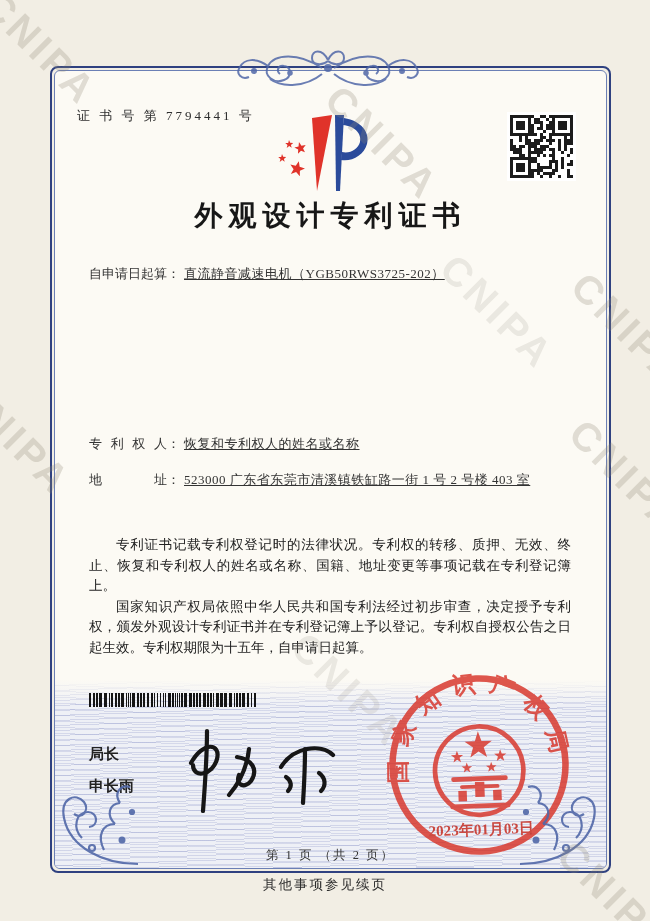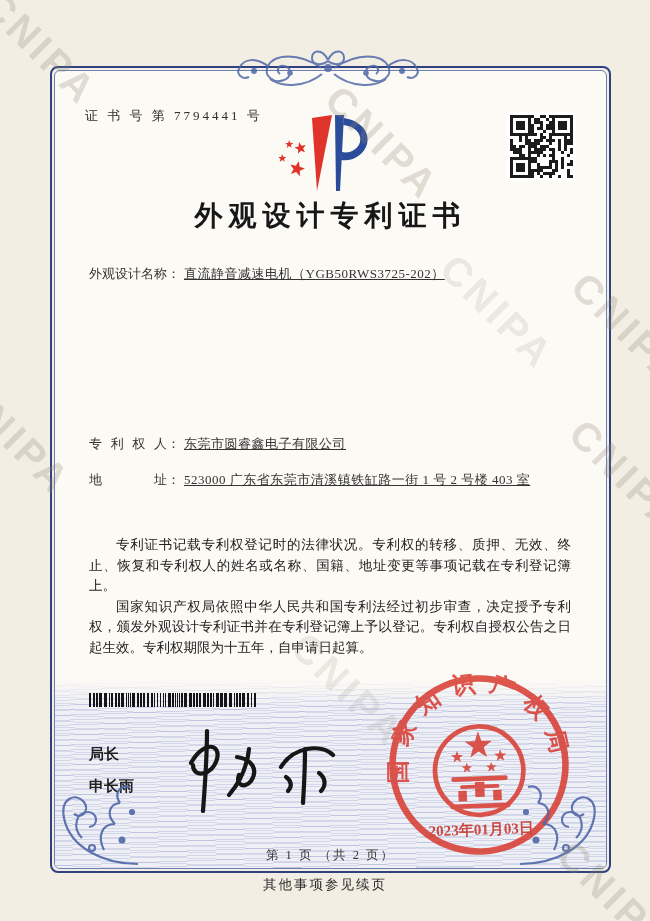--- a/index.html
+++ b/index.html
@@ -31,21 +31,21 @@
   .wave-band{
     position:absolute;left:0;right:0;bottom:0;height:188px;z-index:1;
     background:
       linear-gradient(#fcfaf4, rgba(252,250,244,0) 26px),
       repeating-linear-gradient(178deg, rgba(122,132,192,0.25) 0 1px, rgba(255,255,255,0) 1px 5px),
       repeating-linear-gradient(182deg, rgba(122,132,192,0.22) 0 1px, rgba(255,255,255,0) 1px 6px);
     background-color:#eef0f6;
   }
   .content{position:absolute;inset:0;z-index:2;}
   
-  .cert-no{position:absolute;left:30px;top:36px;font-size:13px;letter-spacing:3px;color:#2e2e2e;}
+  .cert-no{position:absolute;left:22px;top:36px;font-size:13px;letter-spacing:3px;color:#2e2e2e;}
   .logo-svg{position:absolute;left:223px;top:42px;}
   .qr{position:absolute;left:452px;top:41px;width:69px;height:69px;background:#fff;}
   .qr-grid{position:absolute;left:3px;top:3px;width:63px;height:63px;}
   .qr-grid i{position:absolute;width:3px;height:3px;background:#1c1c1c;}
   .title{
     position:absolute;left:0;right:0;top:126px;text-align:center;
     font-size:28px;font-weight:bold;letter-spacing:6px;color:#171717;
   }
   
   .frow{position:absolute;left:34px;font-size:13px;color:#333;white-space:nowrap;}
@@ -373,24 +373,24 @@
             <i style="left: 39px; top: 60px;"></i>
             <i style="left: 48px; top: 60px;"></i>
             <i style="left: 57px; top: 60px;"></i>
             <i style="left: 60px; top: 60px;"></i>
           </div>
       </div>
 
       <div class="title">外观设计专利证书</div>
 
       <div class="frow" style="top:194px;">
-        <span class="flabel">外观设计名称</span><span class="fcolon">：</span><span class="fvalue">直流静音减速电机（YGB50RWS3725-202）</span>
+        <span class="flabel">自申请日起算</span><span class="fcolon">：</span><span class="fvalue">直流静音减速电机（YGB50RWS3725-202）</span>
       </div>
       <div class="frow" style="top:364px;">
-        <span class="flabel">专利权人</span><span class="fcolon">：</span><span class="fvalue">东莞市圆睿鑫电子有限公司</span>
+        <span class="flabel">专利权人</span><span class="fcolon">：</span><span class="fvalue">恢复和专利权人的姓名或名称</span>
       </div>
       <div class="frow" style="top:400px;">
         <span class="flabel">地址</span><span class="fcolon">：</span><span class="fvalue">523000 广东省东莞市清溪镇铁缸路一街 1 号 2 号楼 403 室</span>
       </div>
 
       <div class="paras">
         <p>专利证书记载专利权登记时的法律状况。专利权的转移、质押、无效、终止、恢复和专利权人的姓名或名称、国籍、地址变更等事项记载在专利登记簿上。</p>
         <p>国家知识产权局依照中华人民共和国专利法经过初步审查，决定授予专利权，颁发外观设计专利证书并在专利登记簿上予以登记。专利权自授权公告之日起生效。专利权期限为十五年，自申请日起算。</p>
       </div>
 

